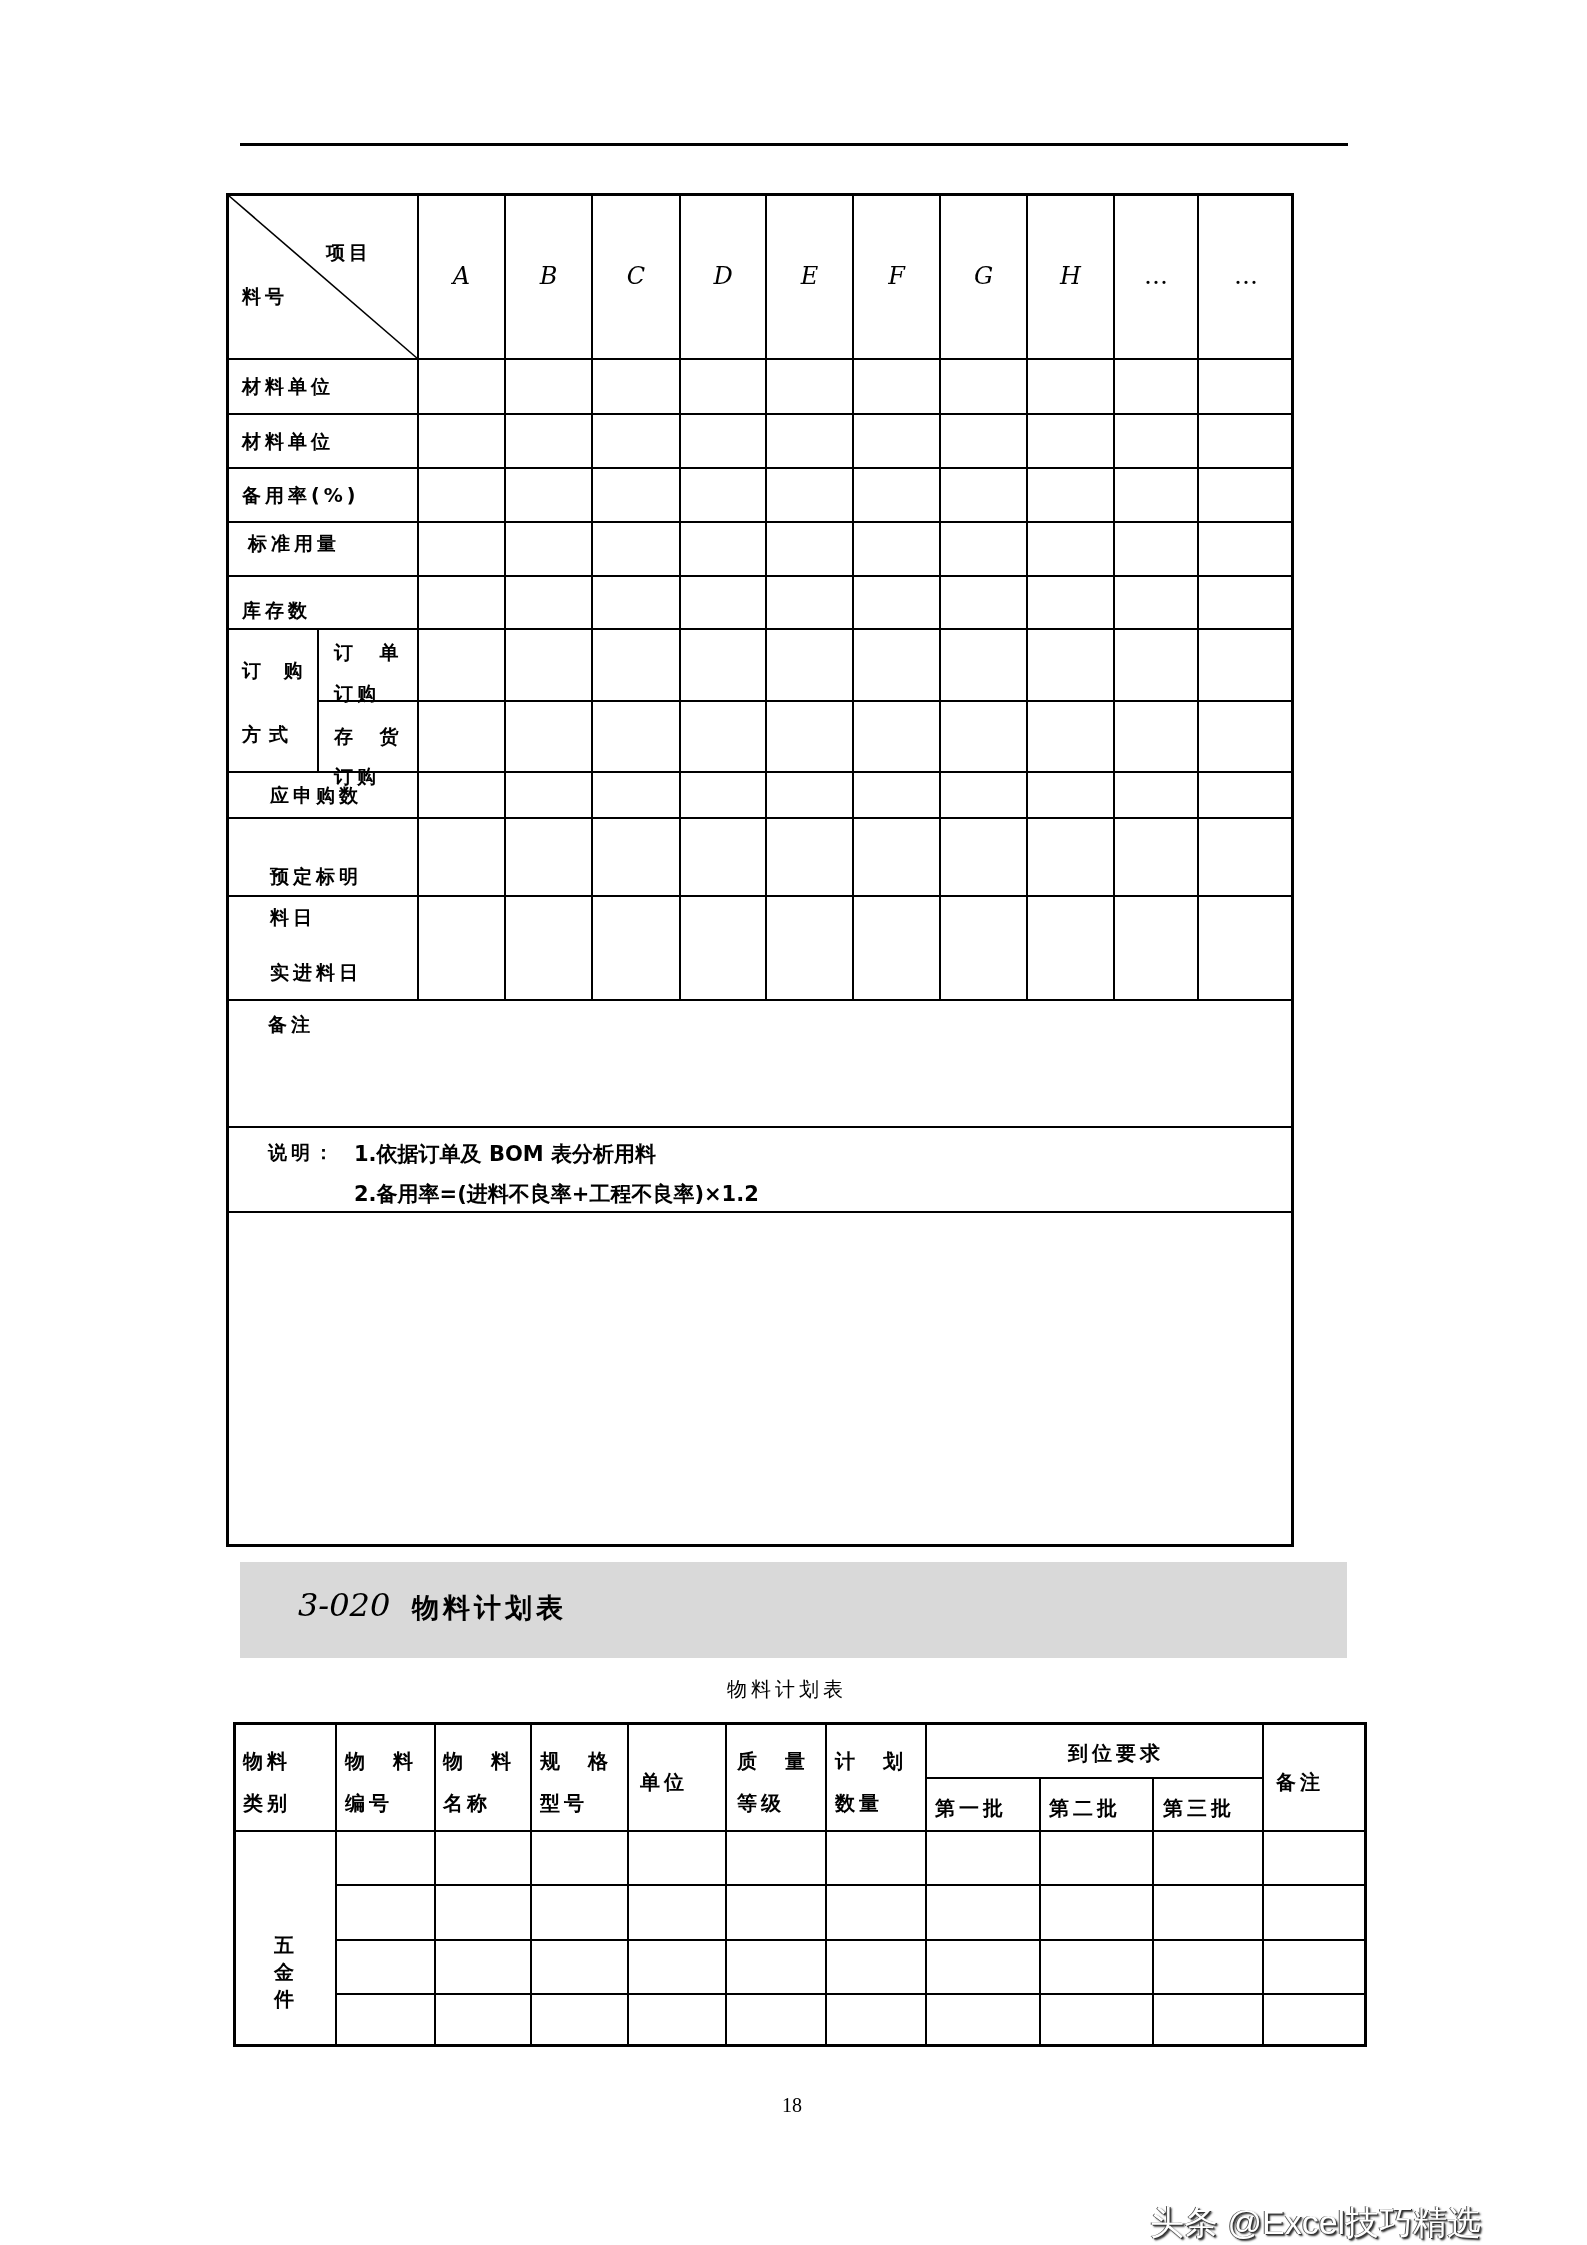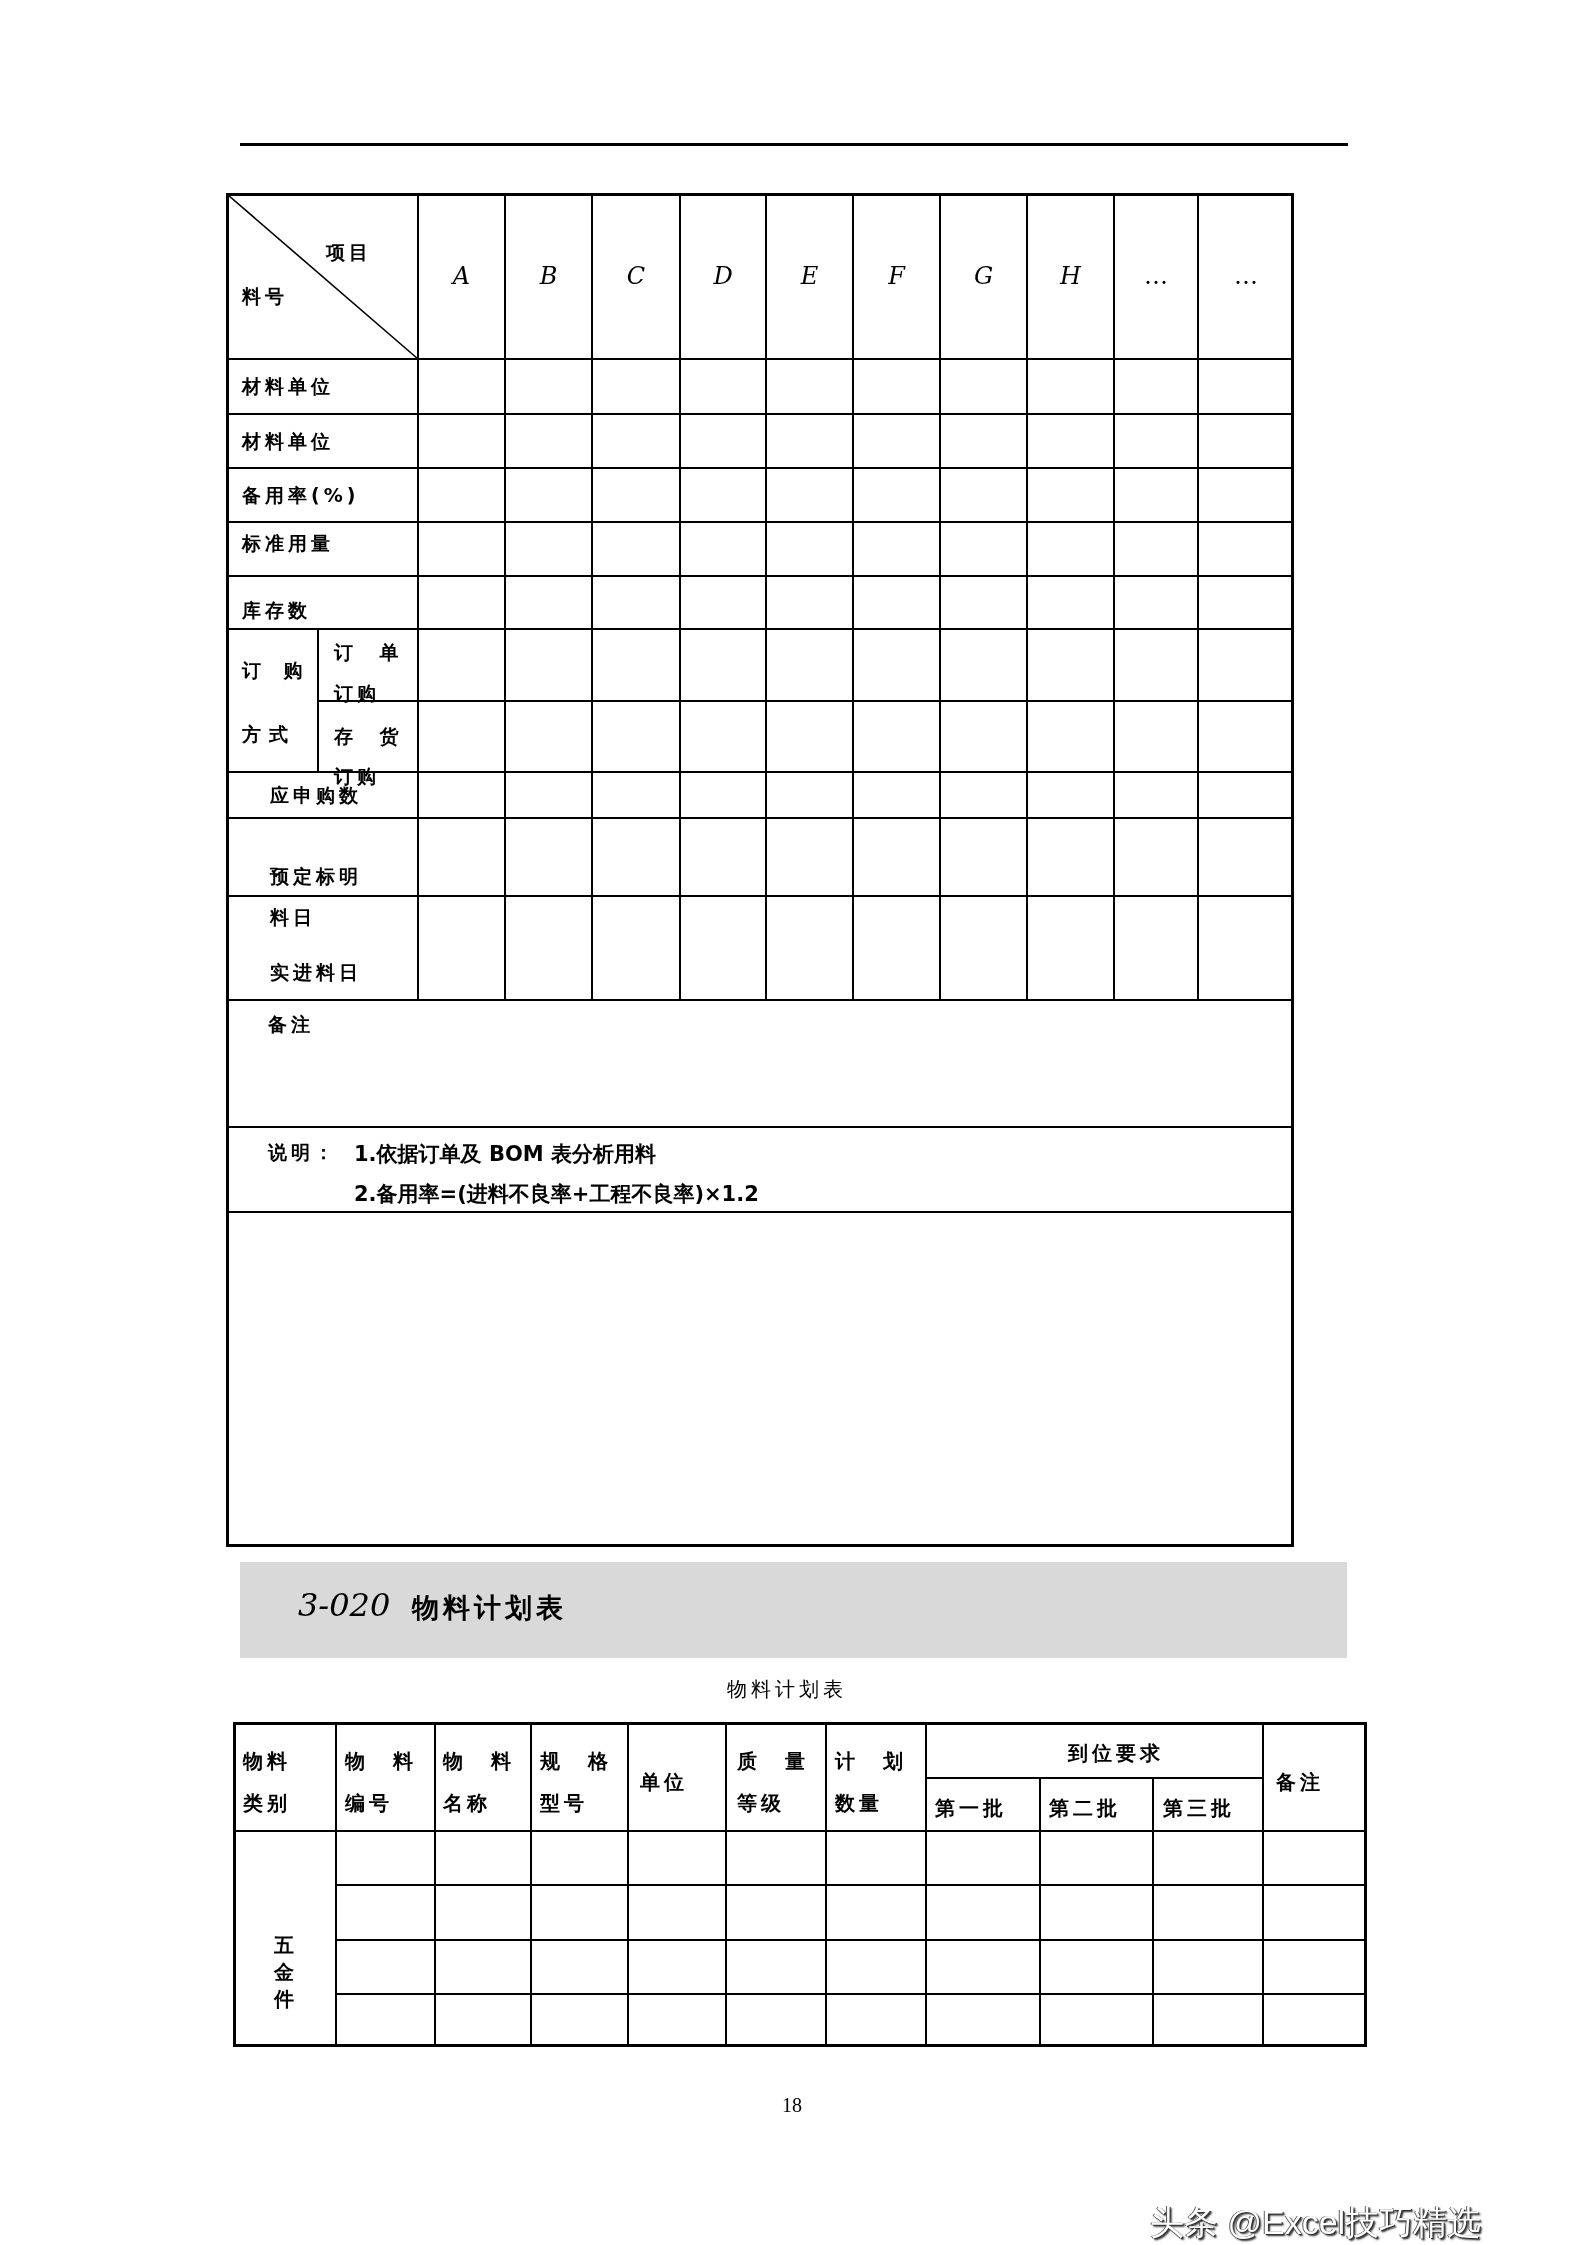--- a/index.html
+++ b/index.html
@@ -68,21 +68,21 @@
 <div class="hl" style="left:226px;top:895px;width:1068px;"></div>
 <div class="hl" style="left:226px;top:999px;width:1068px;"></div>
 <div class="hl" style="left:226px;top:1126px;width:1068px;"></div>
 <div class="hl" style="left:226px;top:1211px;width:1068px;"></div>
 
 <div class="vl" style="left:317px;top:629px;height:143px;"></div>
 
 <div class="rowlabel cjk" style="left:242px;top:360px;height:54px;">材料单位</div>
 <div class="rowlabel cjk" style="left:242px;top:415px;height:53px;">材料单位</div>
 <div class="rowlabel cjk" style="left:242px;top:469px;height:53px;">备用率(%)</div>
-<div class="rowlabel cjk" style="left:242px;top:523px;height:41px;">标准用量</div>
+<div class="rowlabel cjk" style="left:248px;top:523px;height:41px;">标准用量</div>
 <div class="rowlabel cjk" style="left:242px;top:577px;height:68px;">库存数</div>
 
 <div class="abs cjk" style="left:242px;top:658px;letter-spacing:8px;">订 购</div>
 <div class="abs cjk" style="left:242px;top:722px;letter-spacing:8px;">方式</div>
 <div class="abs cjk" style="left:334px;top:640px;letter-spacing:10px;">订 单</div>
 <div class="abs cjk" style="left:334px;top:681px;">订购</div>
 <div class="abs cjk" style="left:334px;top:724px;letter-spacing:10px;">存 货</div>
 <div class="abs cjk" style="left:334px;top:764px;">订购</div>
 
 <div class="rowlabel cjk" style="left:270px;top:773px;height:45px;">应申购数</div>

